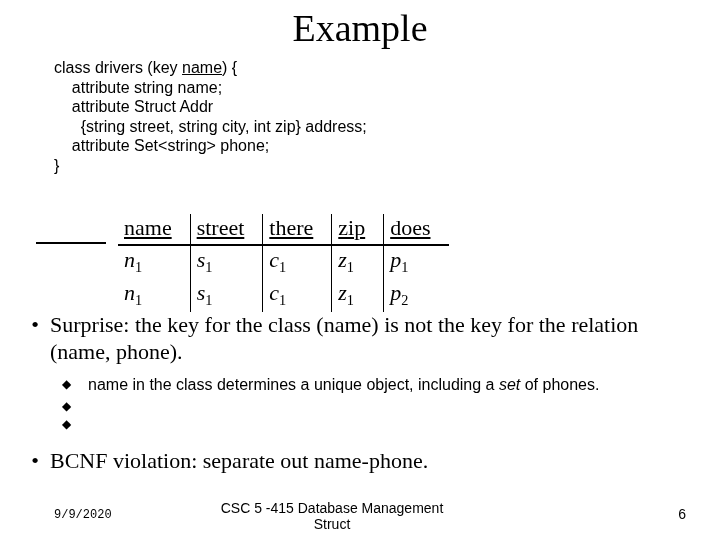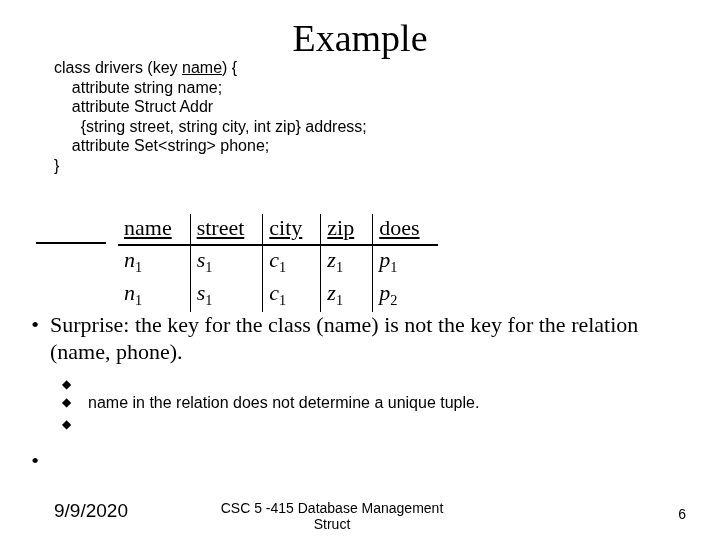--- a/index.html
+++ b/index.html
@@ -13,21 +13,21 @@
     overflow: hidden;
   }
   .slide {
     position: relative;
     width: 720px;
     height: 540px;
     box-sizing: border-box;
   }
   .title {
     position: absolute;
-    top: 16px;
+    top: 6px;
     left: 0;
     width: 720px;
     text-align: center;
     font-size: 38px;
     font-weight: 400;
   }
   .code {
     position: absolute;
     top: 58px;
     left: 54px;
@@ -117,22 +117,22 @@
   .bullets2 .row { display: flex; }
   .bullets2 .dot {
     width: 30px;
     flex: 0 0 30px;
     text-align: center;
   }
   .footer-date {
     position: absolute;
     bottom: 18px;
     left: 54px;
-    font-family: Liberation Sans, sans-serif;
-    font-size: 19px;
+    font-family: Liberation Mono, monospace;
+    font-size: 12px;
   }
   .footer-center {
     position: absolute;
     bottom: 8px;
     left: 0;
     width: 664px;
     text-align: center;
     font-family: Arial, Helvetica, sans-serif;
     font-size: 14px;
     line-height: 1.1;
@@ -159,21 +159,21 @@
 <span>    attribute Set&lt;string&gt; phone;</span>
 <span>}</span></div>
 
   <div class="lead-line"></div>
 
   <table class="tbl">
     <tbody>
         <tr class="hdr">
       <td>name</td>
       <td>street</td>
-      <td>city</td>
+      <td>there</td>
       <td>zip</td>
       <td>does</td>
     </tr>
     <tr>
       <td><span class="ital">n</span><sub>1</sub></td>
       <td><span class="ital">s</span><sub>1</sub></td>
       <td><span class="ital">c</span><sub>1</sub></td>
       <td><span class="ital">z</span><sub>1</sub></td>
       <td><span class="ital">p</span><sub>1</sub></td>
     </tr>
@@ -190,35 +190,36 @@
   <div class="bullets1">
     <div class="row">
       <div class="dot">•</div>
       <div>Surprise: the key for the class (name) is not the key for the relation (name, phone).</div>
     </div>
   </div>
 
   <div class="sub-bullets">
     <div class="row">
       <div class="diamond">◆</div>
+      <div>
+        <span class="sans">name</span><span> in the class determines a unique object, including a </span><span class="ital">set</span><span> of phones.</span>
+      </div>
     </div>
     <div class="row">
       <div class="diamond">◆</div>
-      <div>
-        <span class="sans">name</span><span> in the relation does not determine a unique tuple.</span>
-      </div>
     </div>
     <div class="row">
       <div class="diamond">◆</div>
     </div>
   </div>
 
   <div class="bullets2">
     <div class="row">
       <div class="dot">•</div>
+      <div>BCNF violation: separate out name-phone.</div>
     </div>
   </div>
 
   <div class="footer-date">9/9/2020</div>
   <div class="footer-center">
     <span>CSC 5 -415 Database Management</span><br>
     <span>Struct</span>
   </div>
   <div class="footer-page">6</div>
 

